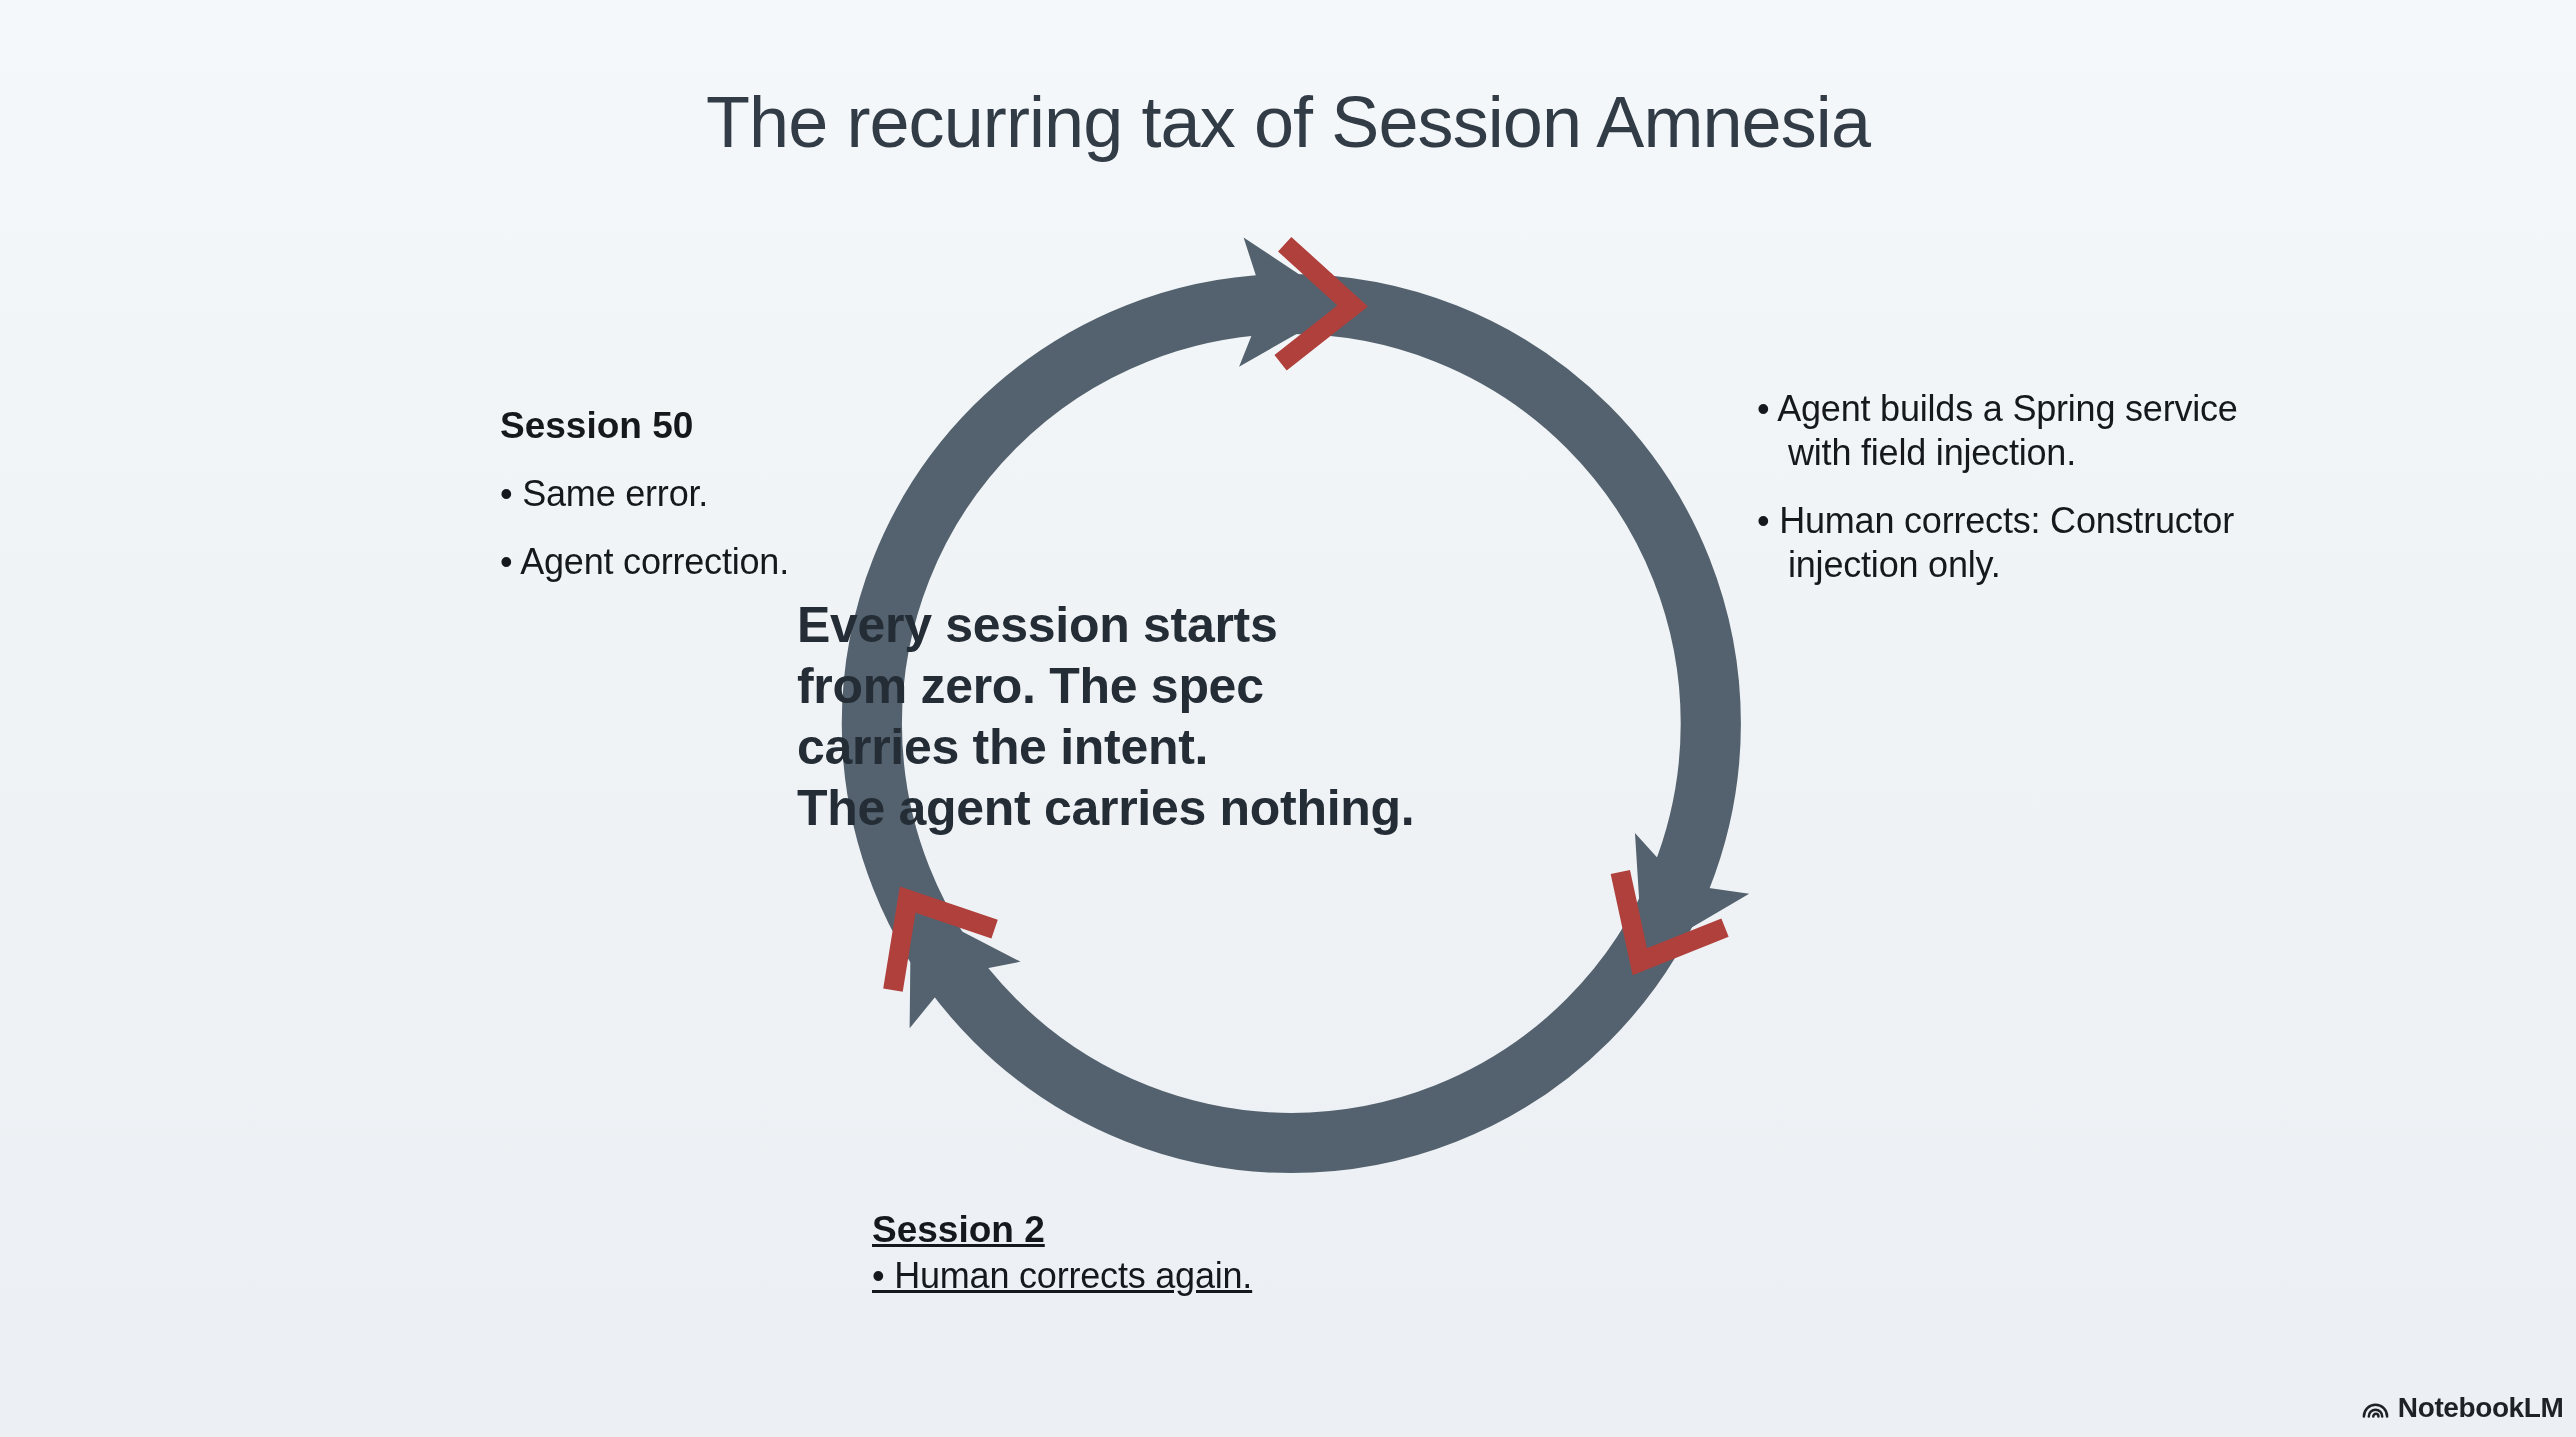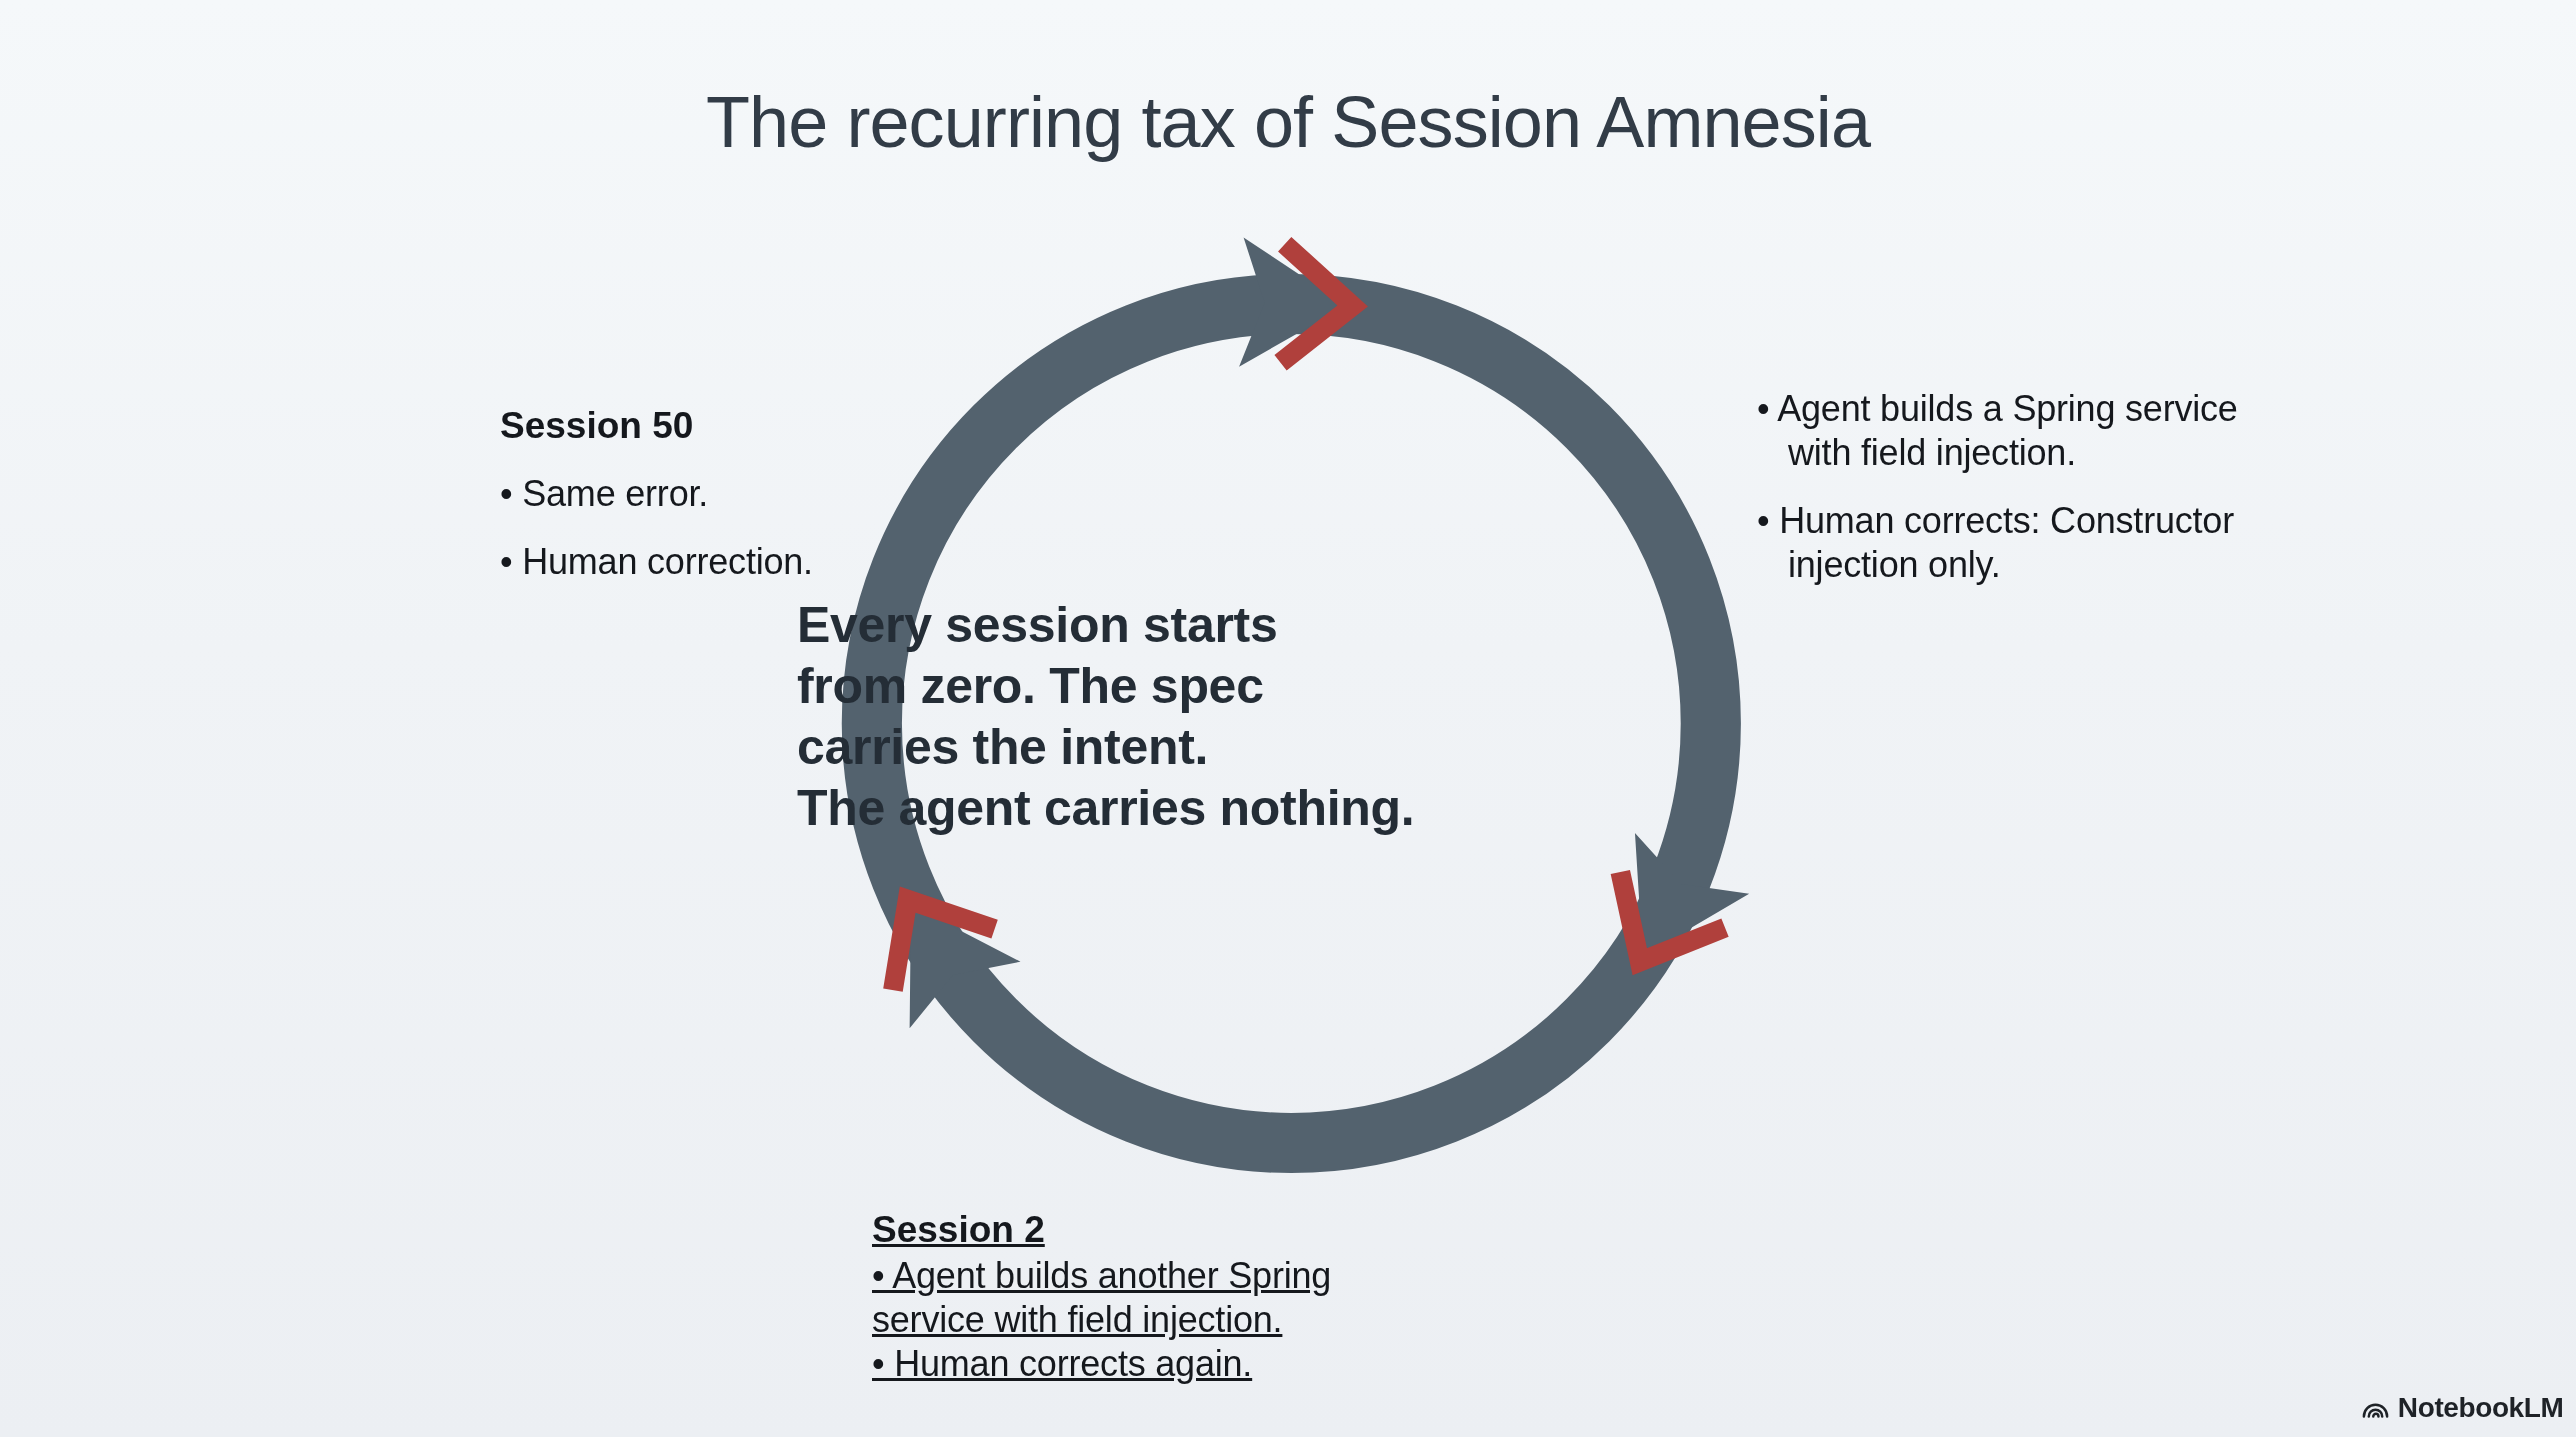--- a/index.html
+++ b/index.html
@@ -143,27 +143,25 @@
   <section class="session session-right hang">
     <div class="item">• Agent builds a Spring service
 with field injection.</div>
     <div class="item">• Human corrects: Constructor
 injection only.</div>
   </section>
 
   <section class="session session-left hang">
     <h2>Session 50</h2>
     <div class="item">• Same error.</div>
-    <div class="item">• Human correction.</div>
+    <div class="item">• Agent correction.</div>
   </section>
 
   <section class="session session-bottom">
     <h2>Session 2</h2>
-    <div class="item">• Agent builds another Spring
-service with field injection.</div>
     <div class="item">• Human corrects again.</div>
   </section>
 
   <footer class="brand">
     <svg class="brand-icon" viewBox="0 0 32 28" aria-hidden="true">
       <path d="M 3,24 A 13,13 0 1 1 29,24"></path>
       <path d="M 8.5,24 A 7.5,7.5 0 1 1 23.5,24"></path>
       <path d="M 13.5,24 A 2.9,2.9 0 1 1 19.3,24"></path>
     </svg>
     <span class="brand-label">NotebookLM</span>

